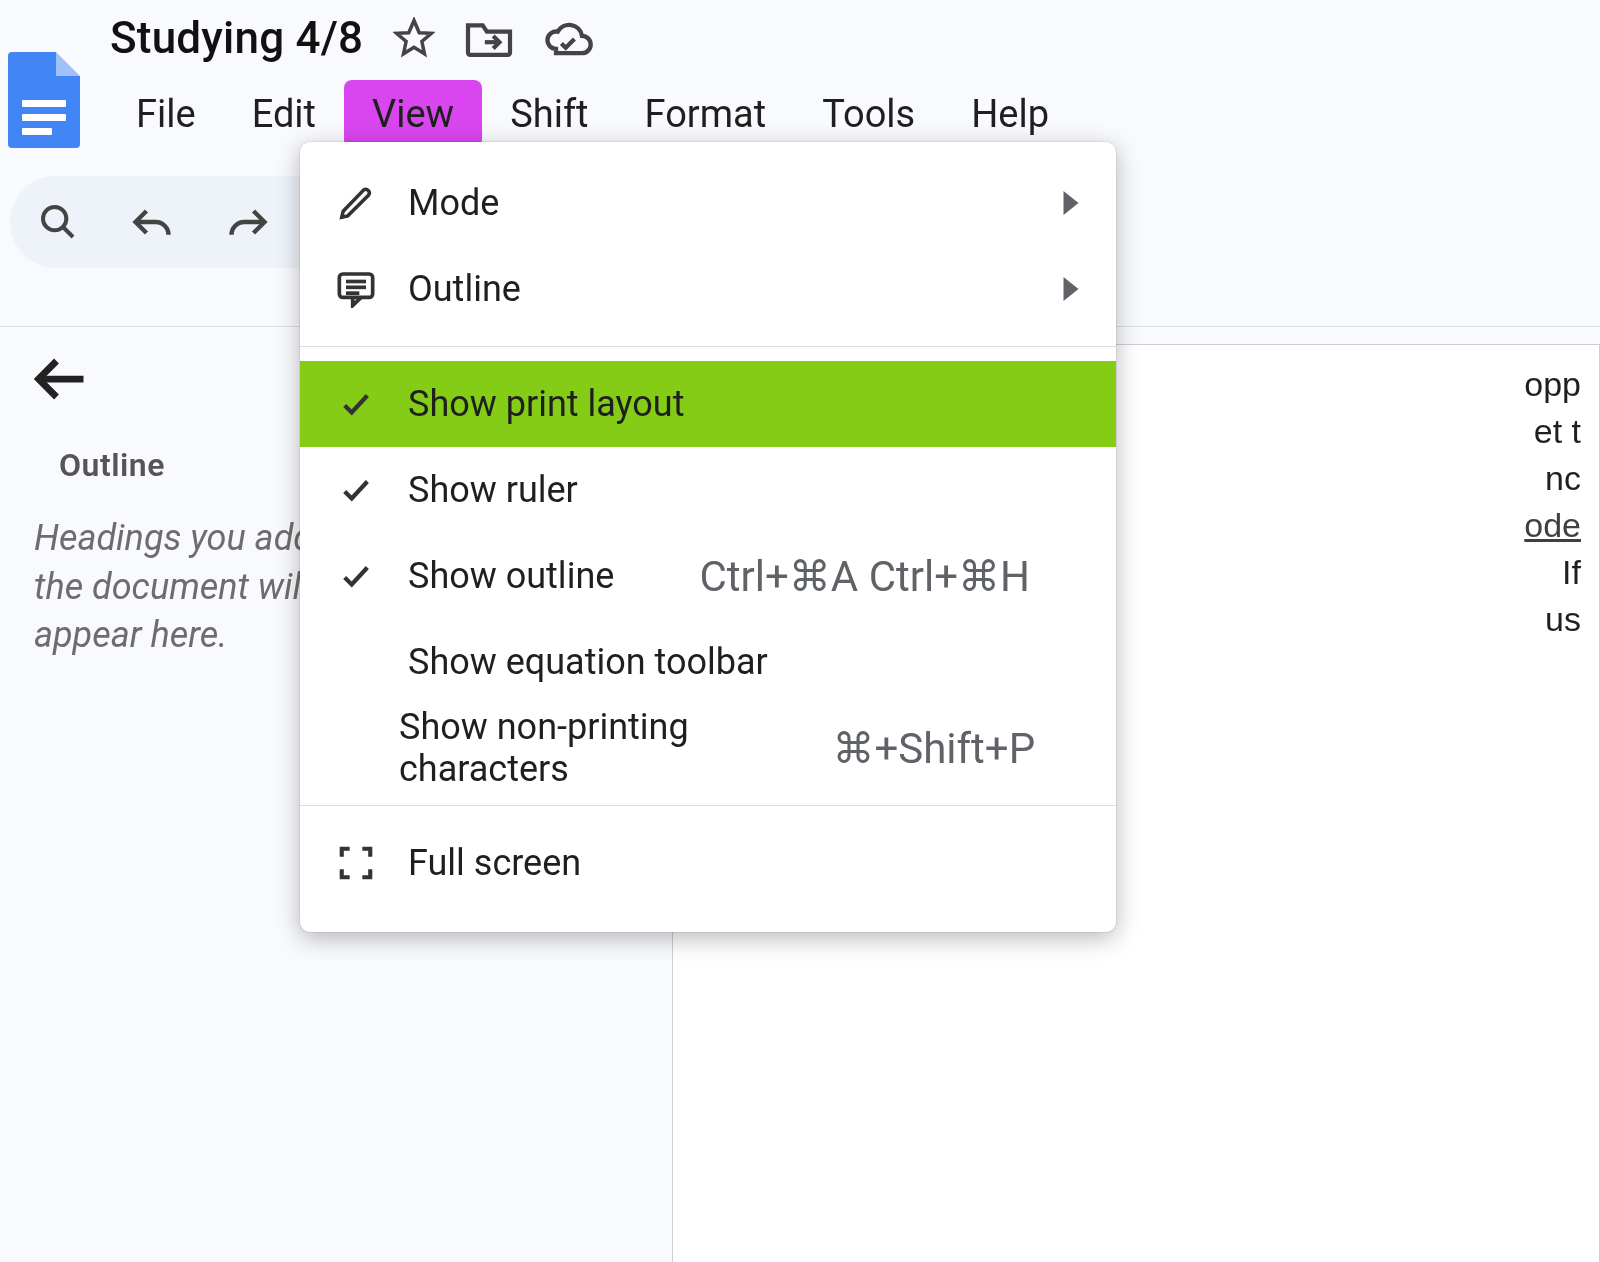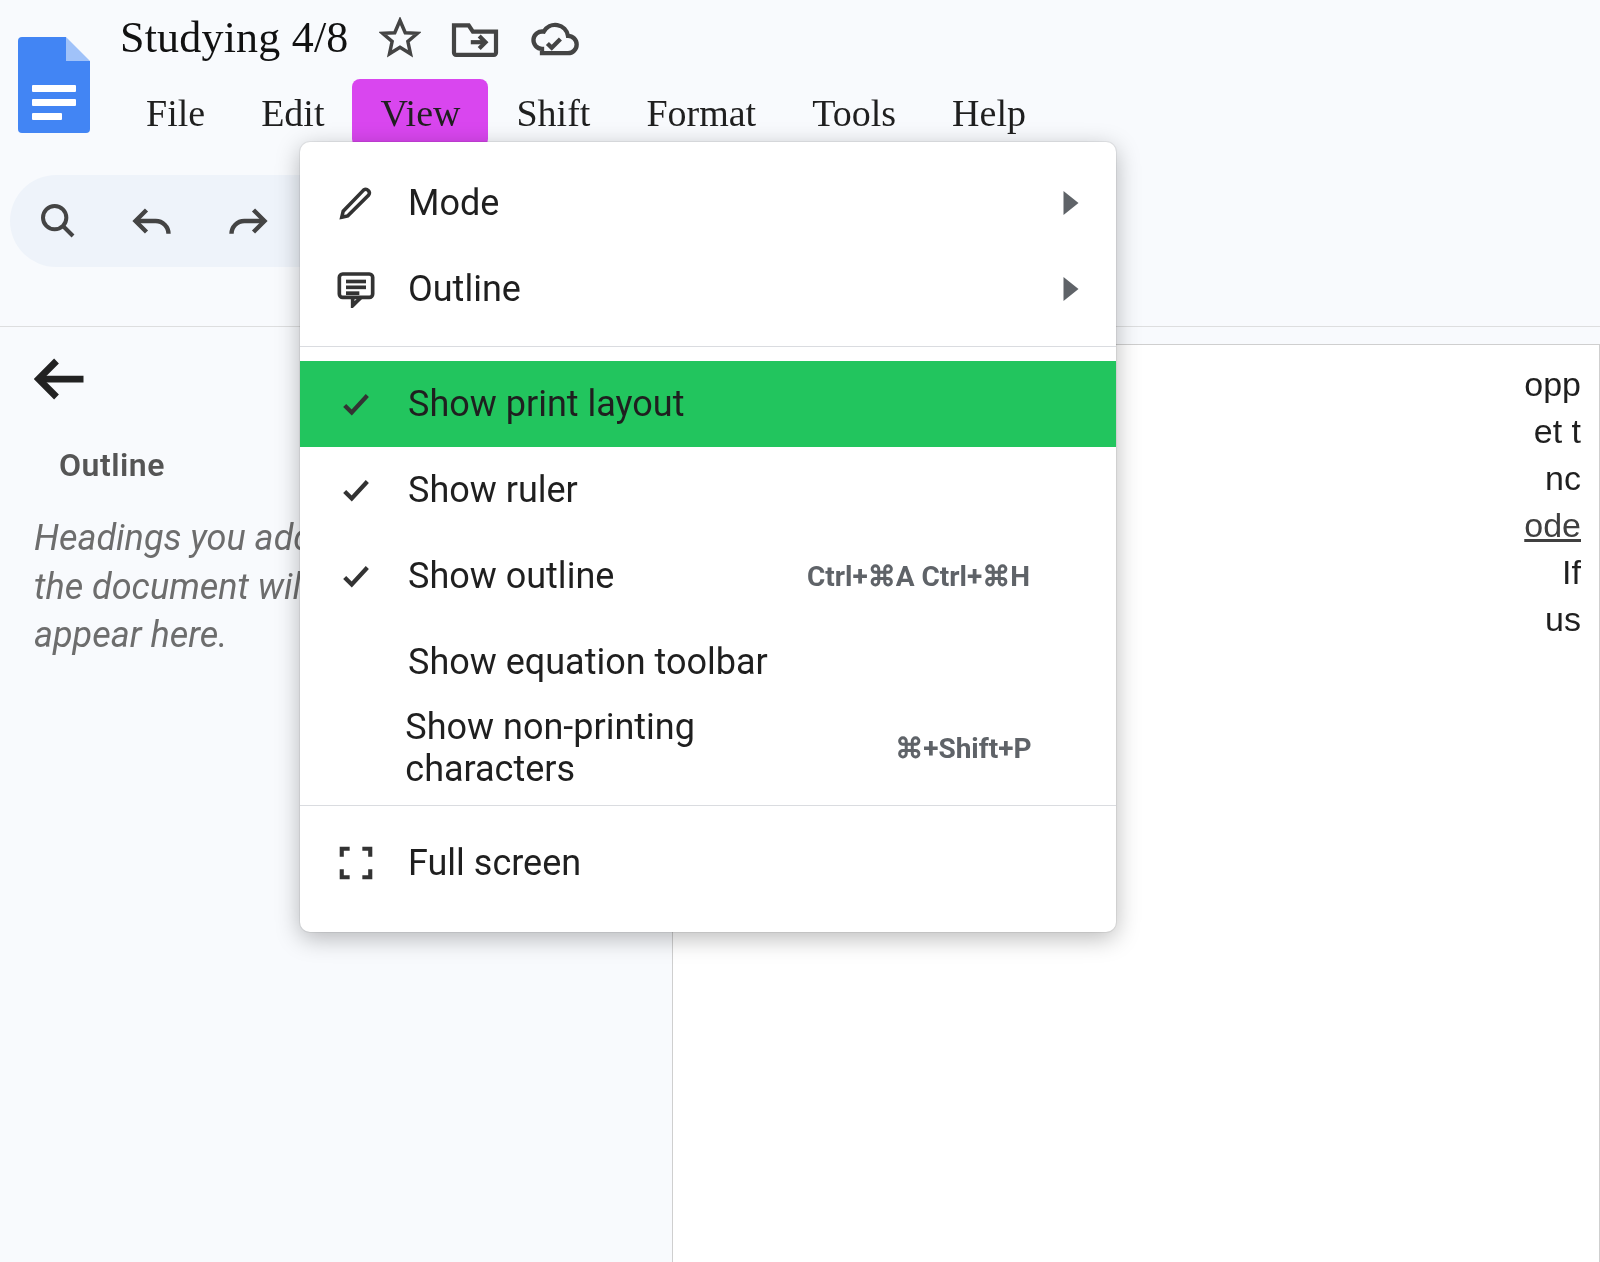--- a/index.html
+++ b/index.html
@@ -7,23 +7,22 @@
     margin: 0; padding: 0;
     width: 1600px; height: 1262px;
     font-family: "Google Sans", Roboto, Arial, sans-serif;
     background: #f8fafd;
     color: #1f1f1f;
     overflow: hidden;
   }
   
   .header {
     display: flex;
-    align-items: center;
-    padding: 10px 0 0 18px;
-    font-family: Liberation Serif, serif;
+    align-items: flex-end;
+    padding: 10px 0 0 8px;
   }
   .docs-logo {
     width: 72px; height: 96px;
     margin-right: 28px;
     margin-top: 12px;
     background: #4285f4;
     position: relative;
     border-radius: 4px;
   }
   .docs-logo::before,
@@ -131,27 +130,27 @@
     padding: 18px 0 26px 0;
     z-index: 100;
   }
   .dropdown .row {
     display: flex; align-items: center;
     height: 86px;
     padding: 0 30px 0 30px;
     font-size: 36px;
     gap: 26px;
   }
-  .dropdown .row.hover-row { background: #22c55e; }
+  .dropdown .row.hover-row { background: #84cc16; }
   .dropdown .sep {
     height: 1px; background: #dadce0; margin: 14px 0;
   }
   .dropdown .icon-col { width: 52px; display:flex; align-items:center; justify-content:center; }
   .dropdown .label-col { flex: 1 1 auto; }
-  .dropdown .accel-col { color: #5f6368; font-size: 28px; white-space: nowrap; padding-left: 20px; font-weight: bold; }
+  .dropdown .accel-col { color: #5f6368; font-size: 42px; white-space: nowrap; padding-left: 20px; }
   .dropdown .submenu-col { width: 30px; display:flex; align-items:center; justify-content:center; color:#5f6368;}
 
   svg { display:block; }
 </style>
 </head>
 <body>
 
 <div class="header">
   <div class="docs-logo">
       <div class="fold"></div>

